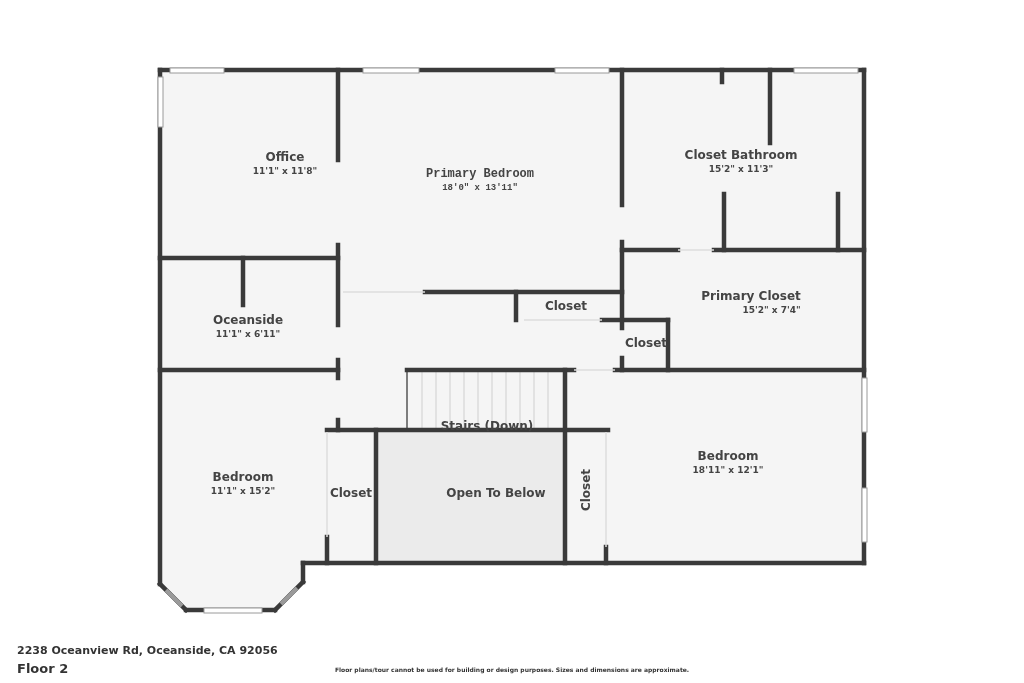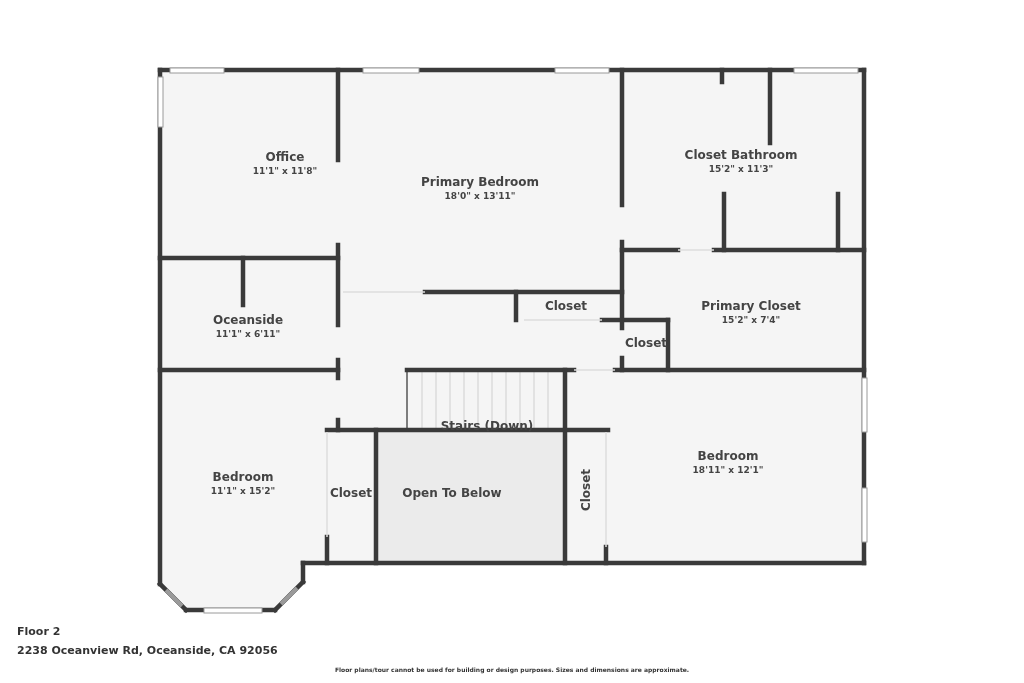--- a/index.html
+++ b/index.html
@@ -4,21 +4,21 @@
 <style>
   html,body{margin:0;padding:0;background:#ffffff;}
   body{width:1024px;height:683px;position:relative;overflow:hidden;font-family:"DejaVu Sans","Liberation Sans",sans-serif;color:#3c3c3c;}
   #plan{position:absolute;left:0;top:0;width:1024px;height:683px;}
   .label{position:absolute;text-align:center;transform:translate(-50%,-50%);white-space:nowrap;}
   .rname{font-weight:bold;font-size:12px;color:#444;}
   .rdim{font-weight:bold;font-size:9px;color:#444;margin-top:2px;}
   .vert{transform:translate(-50%,-50%) rotate(-90deg);}
   .footer{position:absolute;font-weight:bold;color:#333;white-space:nowrap;}
   #addr{left:17px;top:644px;font-size:11px;}
-  #floor{left:17px;top:625px;font-size:11px;}
+  #floor{left:17px;top:661px;font-size:13px;}
   #disclaimer{left:512px;top:666px;font-size:6px;transform:translateX(-50%);}
 </style>
 </head>
 <body>
 
 <svg id="plan" viewBox="0 0 1024 683" xmlns="http://www.w3.org/2000/svg">
 
   <g fill="#f5f5f5">
     <polygon points="160,70 864,70 864,563 303,563 303,582 275,610 186,610 160,584"></polygon>
   </g>
@@ -104,53 +104,53 @@
     <line x1="574" y1="370" x2="615" y2="370"></line>
     <line x1="327" y1="432" x2="327" y2="537"></line>
     <line x1="606" y1="432" x2="606" y2="547"></line>
   </g>
 </svg>
 
 <div class="label" style="left:249px;top:163px;margin-left:36px;">
   <div class="rname">Office</div>
   <div class="rdim">11'1" x 11'8"</div>
 </div>
-<div class="label" style="left:480px;top:188px;">
+<div class="label" style="left:480px;top:180px;font-family:Liberation Mono, monospace;">
   <div class="rname">Primary Bedroom</div>
   <div class="rdim">18'0" x 13'11"</div>
 </div>
 <div class="label" style="left:741px;top:161px;">
   <div class="rname">Closet Bathroom</div>
   <div class="rdim">15'2" x 11'3"</div>
 </div>
 <div class="label" style="left:248px;top:326px;">
   <div class="rname">Oceanside</div>
   <div class="rdim">11'1" x 6'11"</div>
 </div>
-<div class="label" style="left:751px;top:312px;">
+<div class="label" style="left:751px;top:302px;text-align:right;">
   <div class="rname">Primary Closet</div>
   <div class="rdim">15'2" x 7'4"</div>
 </div>
 <div class="label" style="left:566px;top:306px;">
   <div class="rname">Closet</div>
 </div>
 <div class="label" style="left:646px;top:343px;">
   <div class="rname">Closet</div>
 </div>
 <div class="label" style="left:487px;top:399px;margin-top:27px;">
   <div class="rname">Stairs (Down)</div>
 </div>
 <div class="label" style="left:243px;top:483px;">
   <div class="rname">Bedroom</div>
   <div class="rdim">11'1" x 15'2"</div>
 </div>
 <div class="label" style="left:351px;top:493px;">
   <div class="rname">Closet</div>
 </div>
-<div class="label" style="left:452px;top:493px;">
+<div class="label" style="left:496px;top:493px;">
   <div class="rname">Open To Below</div>
 </div>
 <div class="label vert" style="left:586px;top:490px;">
   <div class="rname">Closet</div>
 </div>
 <div class="label" style="left:728px;top:462px;">
   <div class="rname">Bedroom</div>
   <div class="rdim">18'11" x 12'1"</div>
 </div>
 

